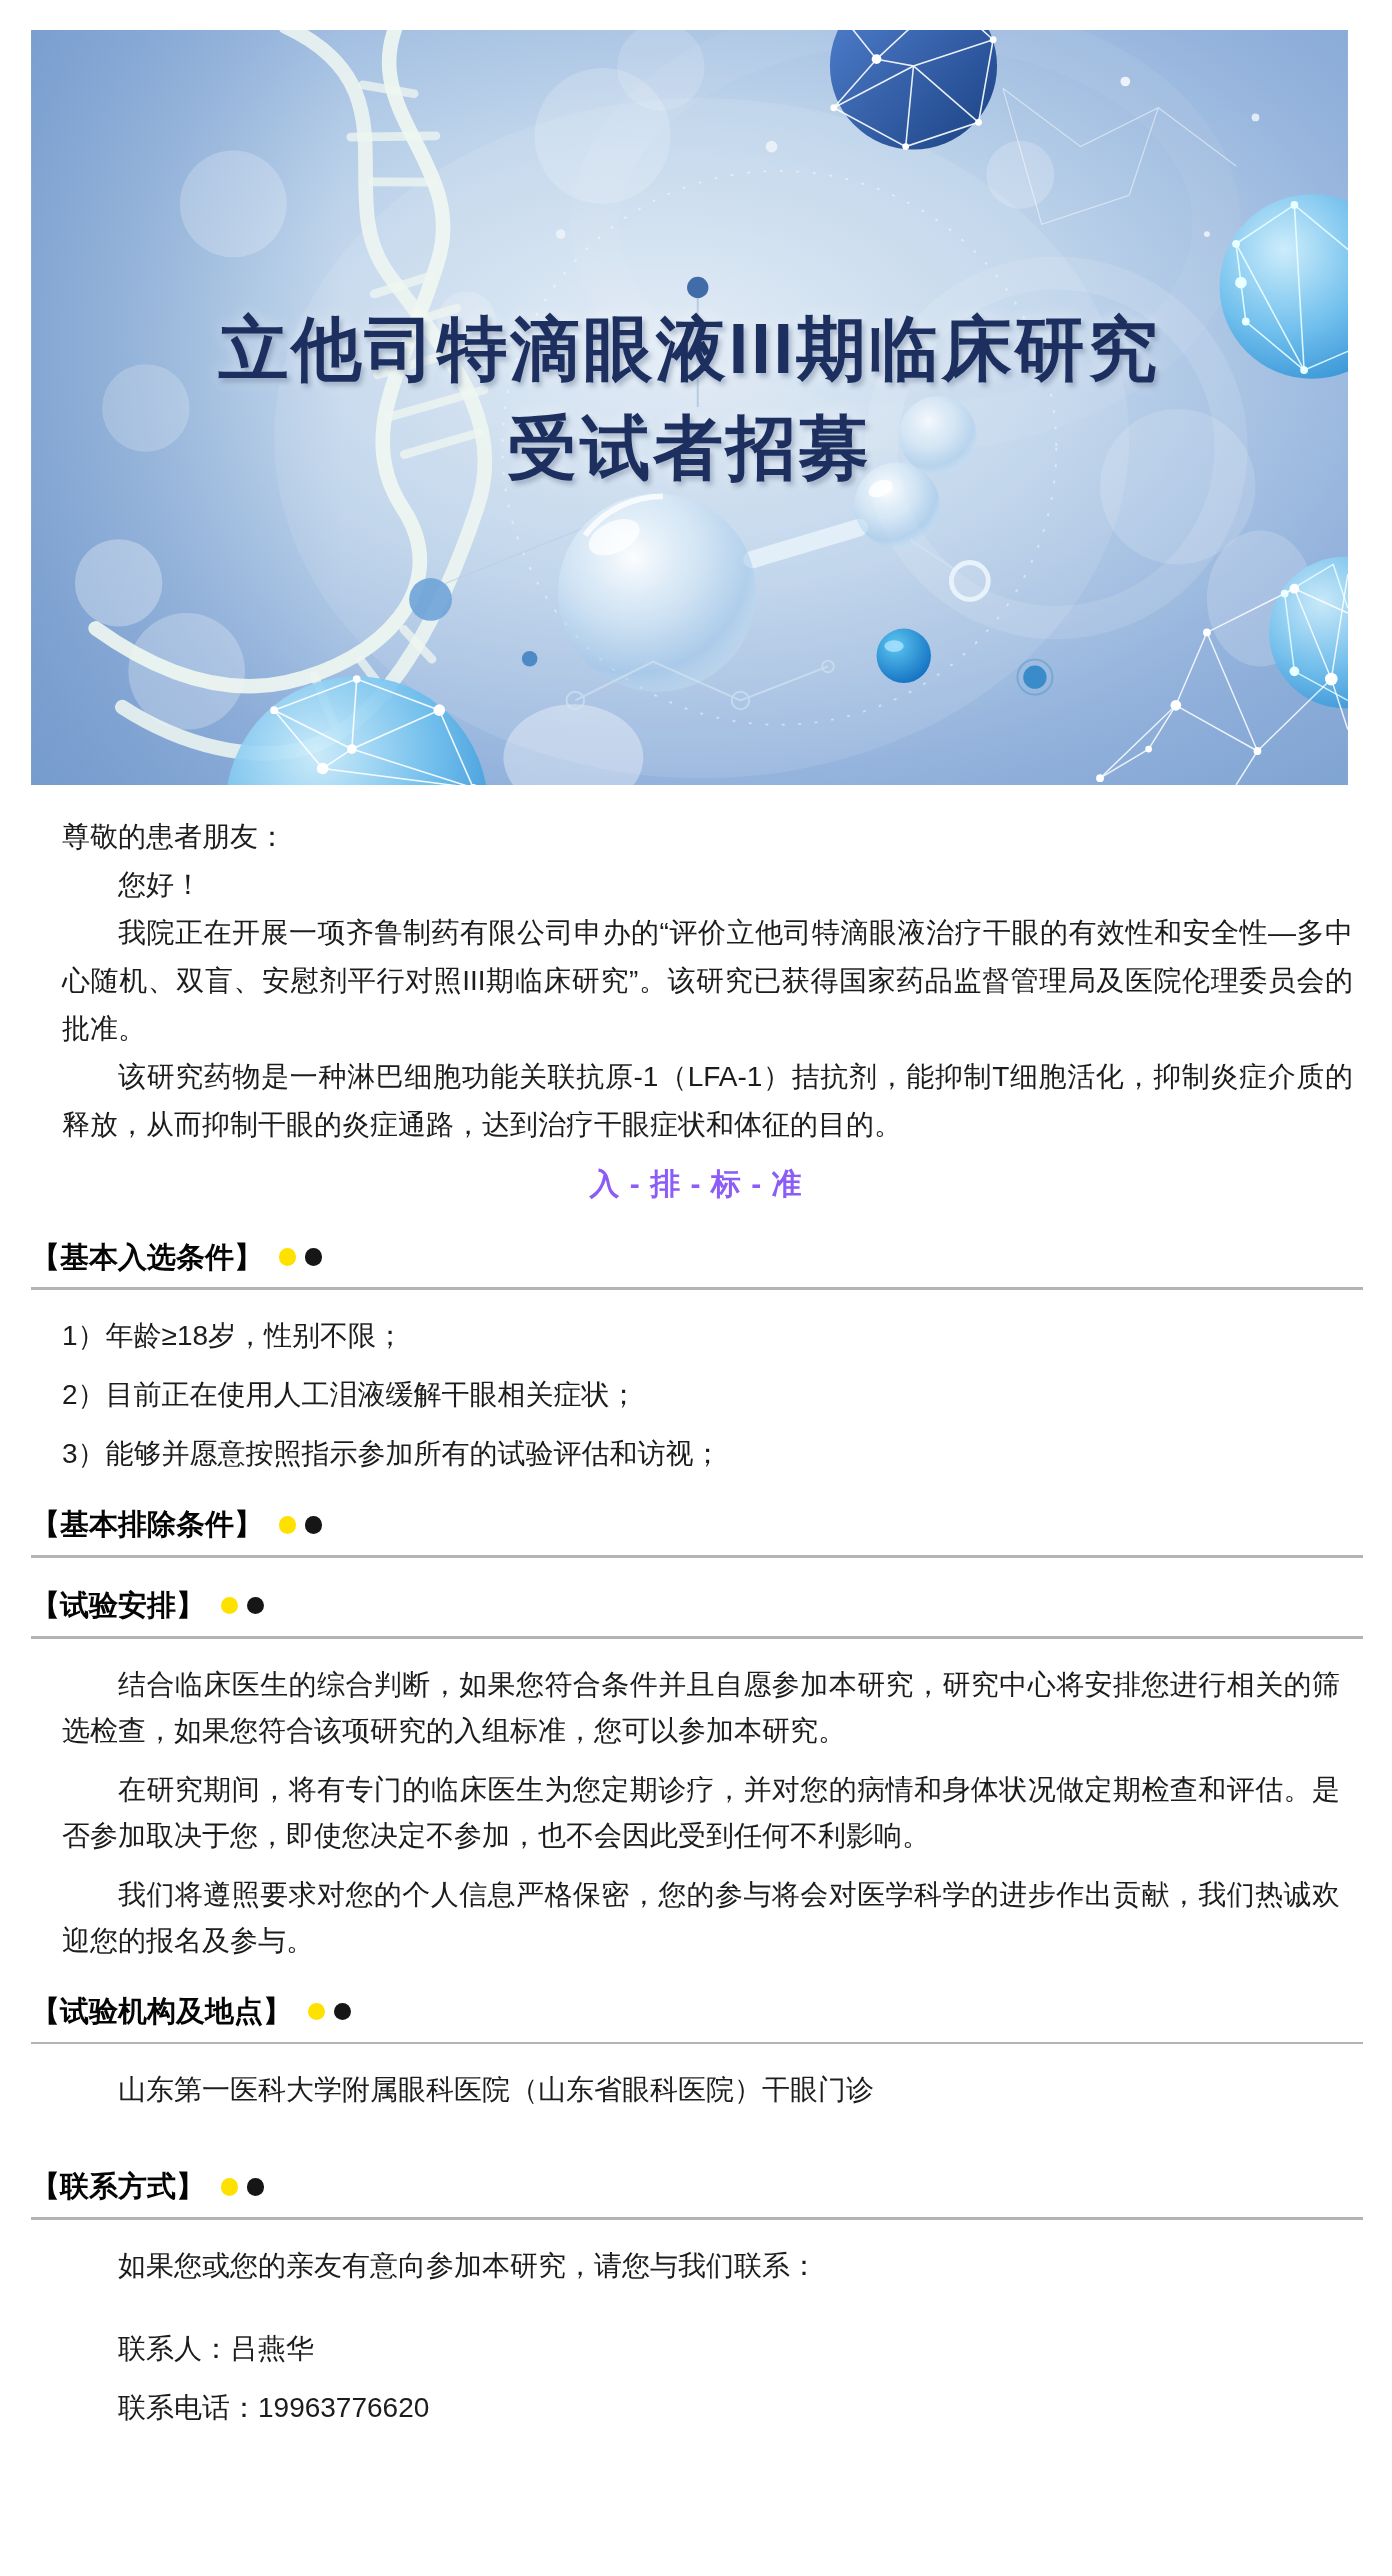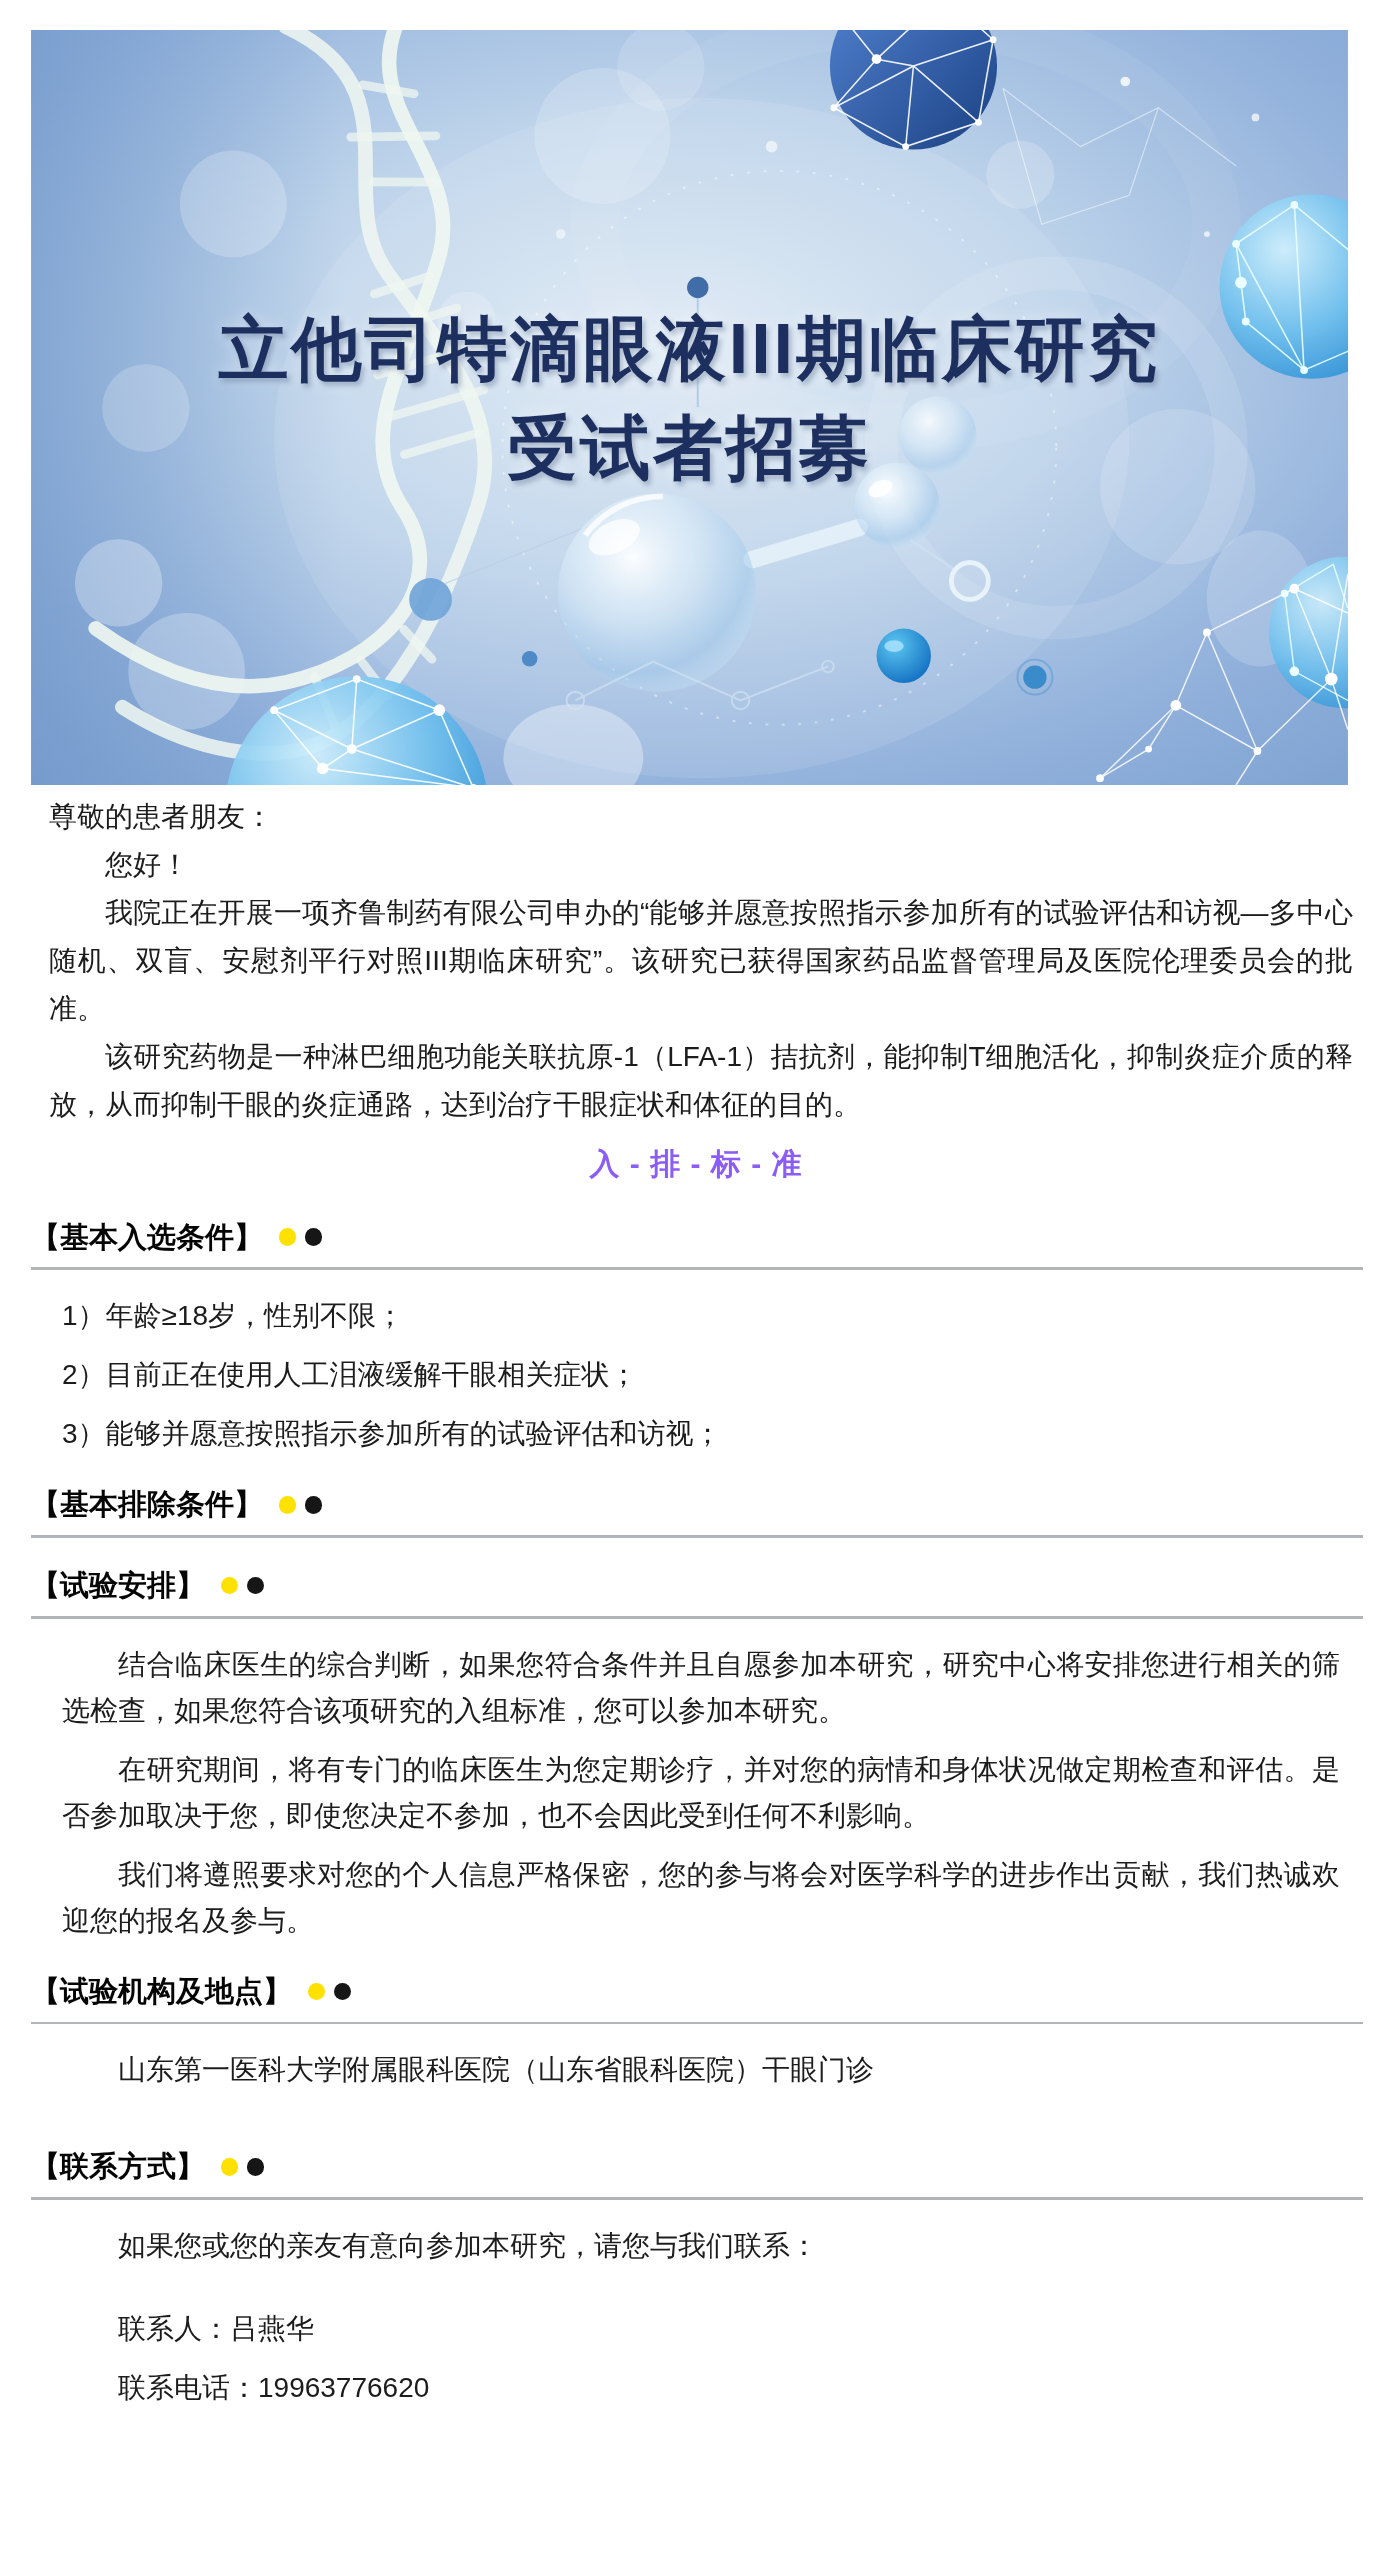--- a/index.html
+++ b/index.html
@@ -8,21 +8,21 @@
   .page{width:1392px;}
 
   
   .banner{position:relative;margin:30px 0 0 31px;width:1317px;height:755px;overflow:hidden;background:#9dbce2;}
   .banner svg{position:absolute;left:0;top:0;}
   .banner-title{position:absolute;left:0;right:0;top:270px;text-align:center;
     font-weight:700;font-size:70px;line-height:99px;letter-spacing:2.9px;color:#1d2f5e;
     text-shadow:2.9px 3.9px 4.9px rgba(82,104,140,.40), 0 0 15.5px rgba(255,255,255,.55);}
 
   
-  .intro{margin-top:8px;padding:0 39px 0 49px;font-size:28px;line-height:48px;text-align:justify;}
+  .intro{margin-top:28px;padding:0 39px 0 62px;font-size:28px;line-height:48px;text-align:justify;}
   .intro p{margin:0;}
   .indent{text-indent:2em;}
   .center-heading{margin:9.7px 0 0;font-size:30px;font-weight:700;text-align:center;
     line-height:49px;letter-spacing:1px;color:#8b5cf6;}
 
   .section{margin-top:25px;}
   .section-first{margin-top:27px;}
   .section-contact{margin-top:51px;}
   .sec-head{padding-left:31px;display:flex;align-items:center;
     font-size:29px;font-weight:700;line-height:45px;color:#050505;}
@@ -234,21 +234,21 @@
 
     <div class="banner-title">
       <div>立他司特滴眼液III期临床研究</div>
       <div>受试者招募</div>
     </div>
   </div>
 
   <div class="intro">
     <p>尊敬的患者朋友：</p>
     <p class="indent">您好！</p>
-    <p class="indent">我院正在开展一项齐鲁制药有限公司申办的“能够并愿意按照指示参加所有的试验评估和访视—多中心随机、双盲、安慰剂平行对照III期临床研究”。该研究已获得国家药品监督管理局及医院伦理委员会的批准。</p>
+    <p class="indent">我院正在开展一项齐鲁制药有限公司申办的“评价立他司特滴眼液治疗干眼的有效性和安全性—多中心随机、双盲、安慰剂平行对照III期临床研究”。该研究已获得国家药品监督管理局及医院伦理委员会的批准。</p>
     <p class="indent">该研究药物是一种淋巴细胞功能关联抗原-1（LFA-1）拮抗剂，能抑制T细胞活化，抑制炎症介质的释放，从而抑制干眼的炎症通路，达到治疗干眼症状和体征的目的。</p>
   </div>
 
   <h2 class="center-heading">入 - 排 - 标 - 准</h2>
 
   <div class="section section-first">
     <div class="sec-head">
       <span>【基本入选条件】</span>
       <span class="dot dot-yellow"></span>
       <span class="dot dot-black"></span>

